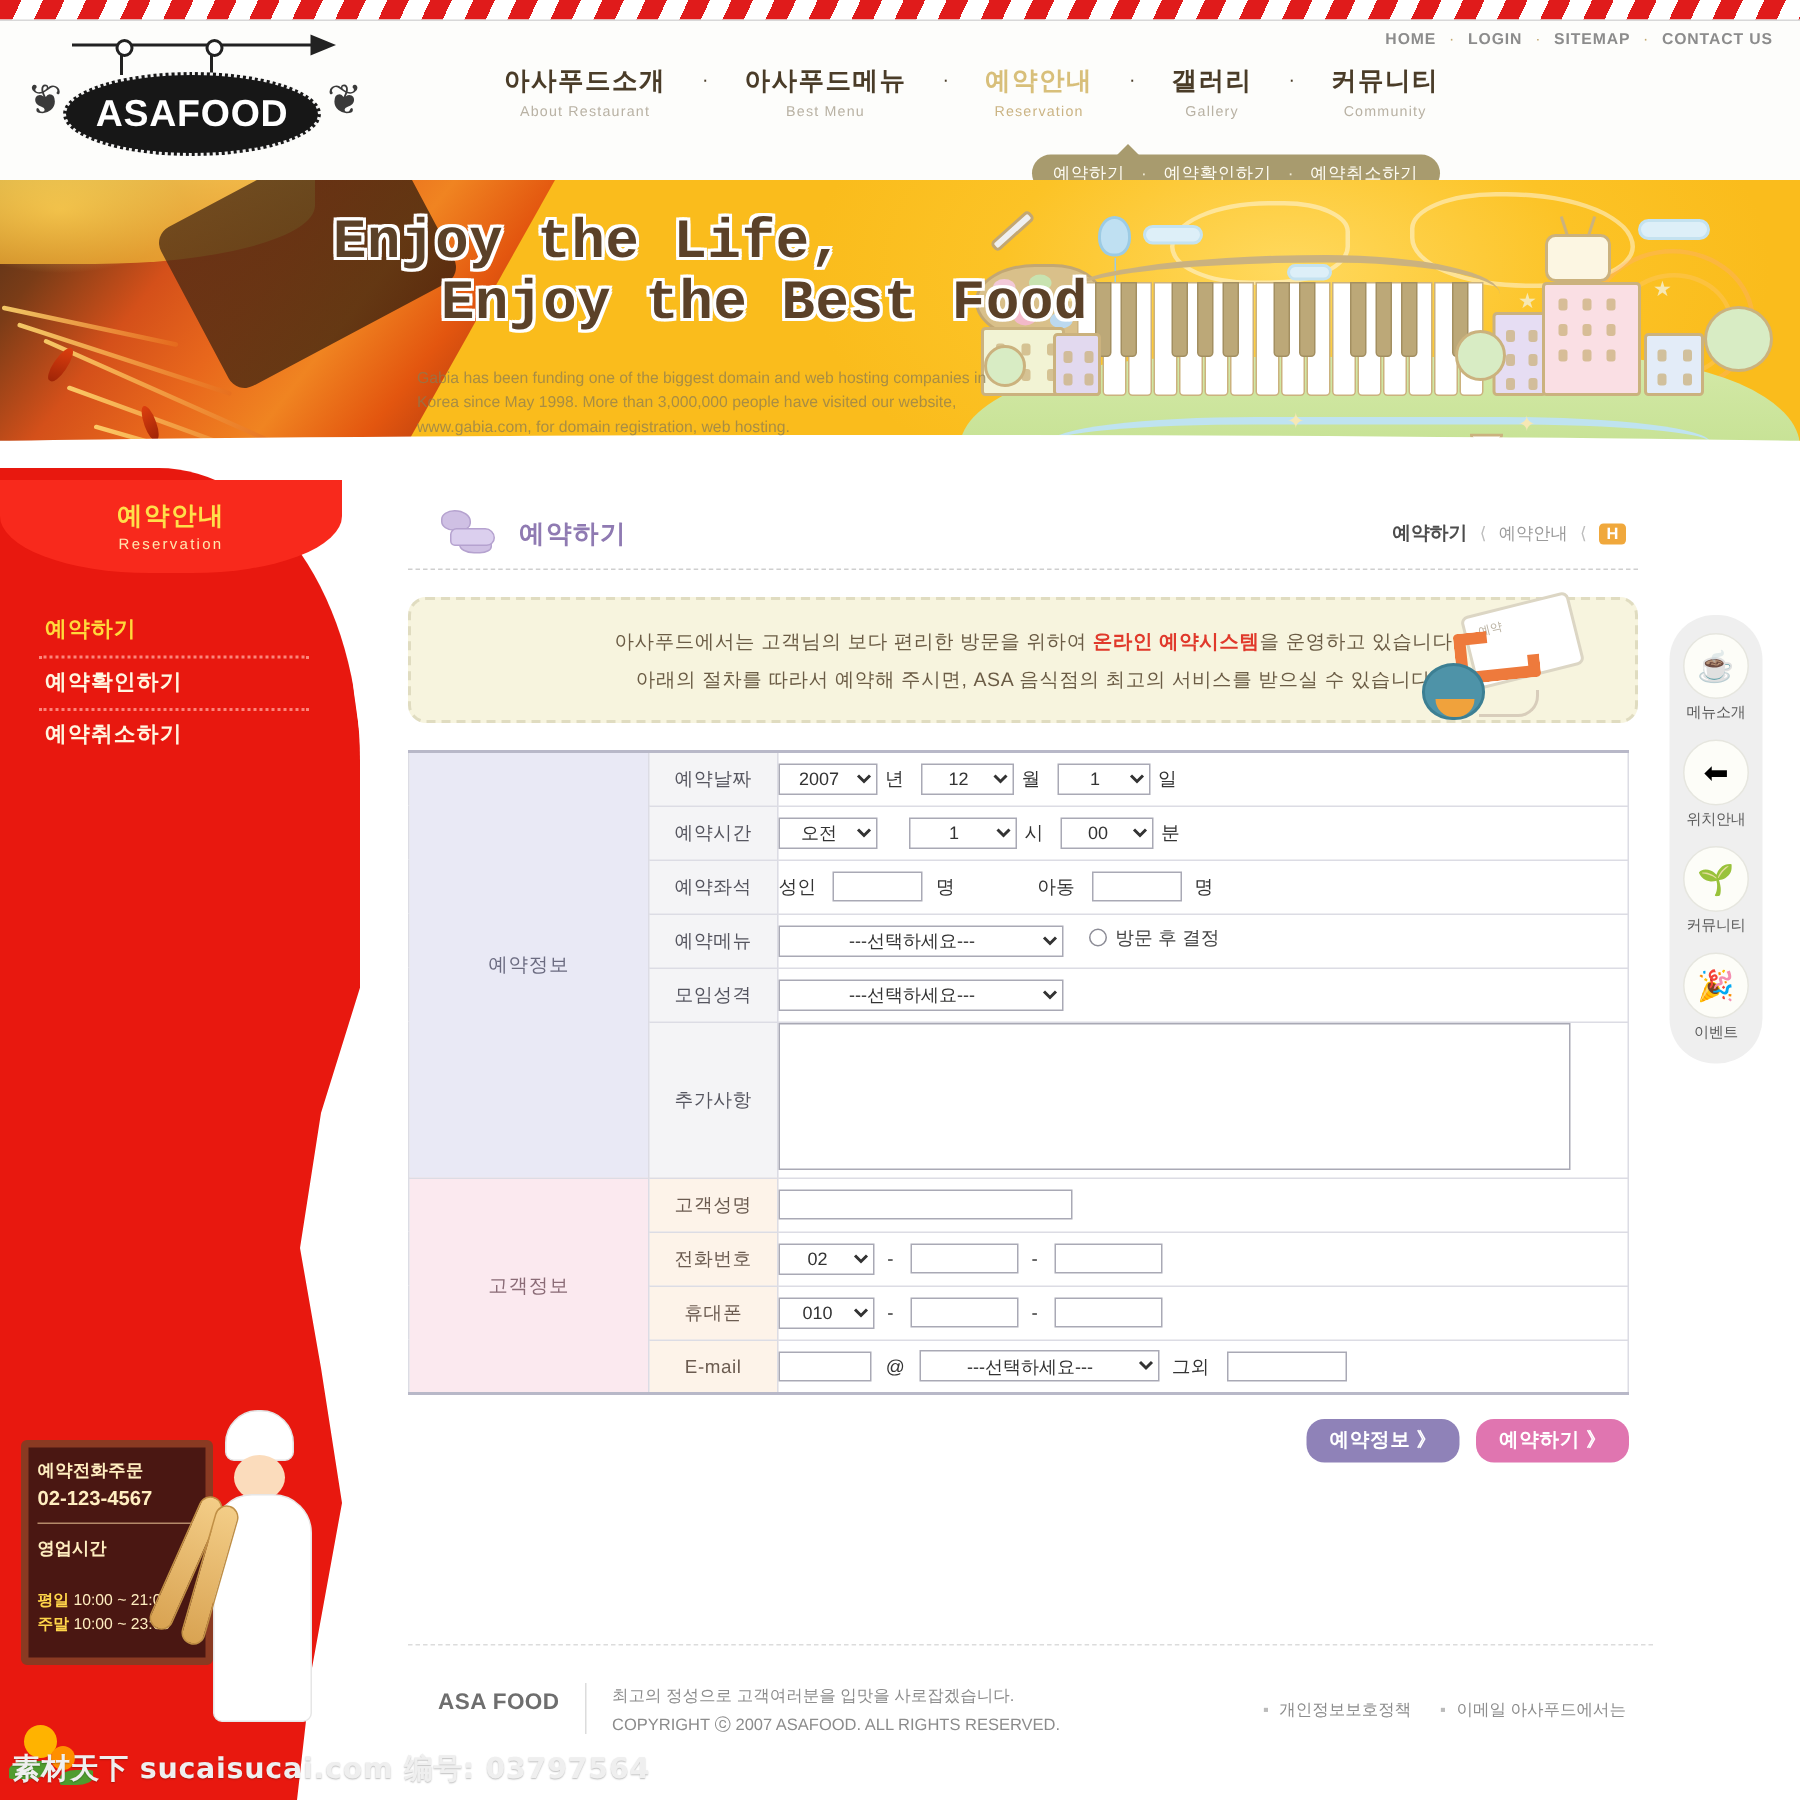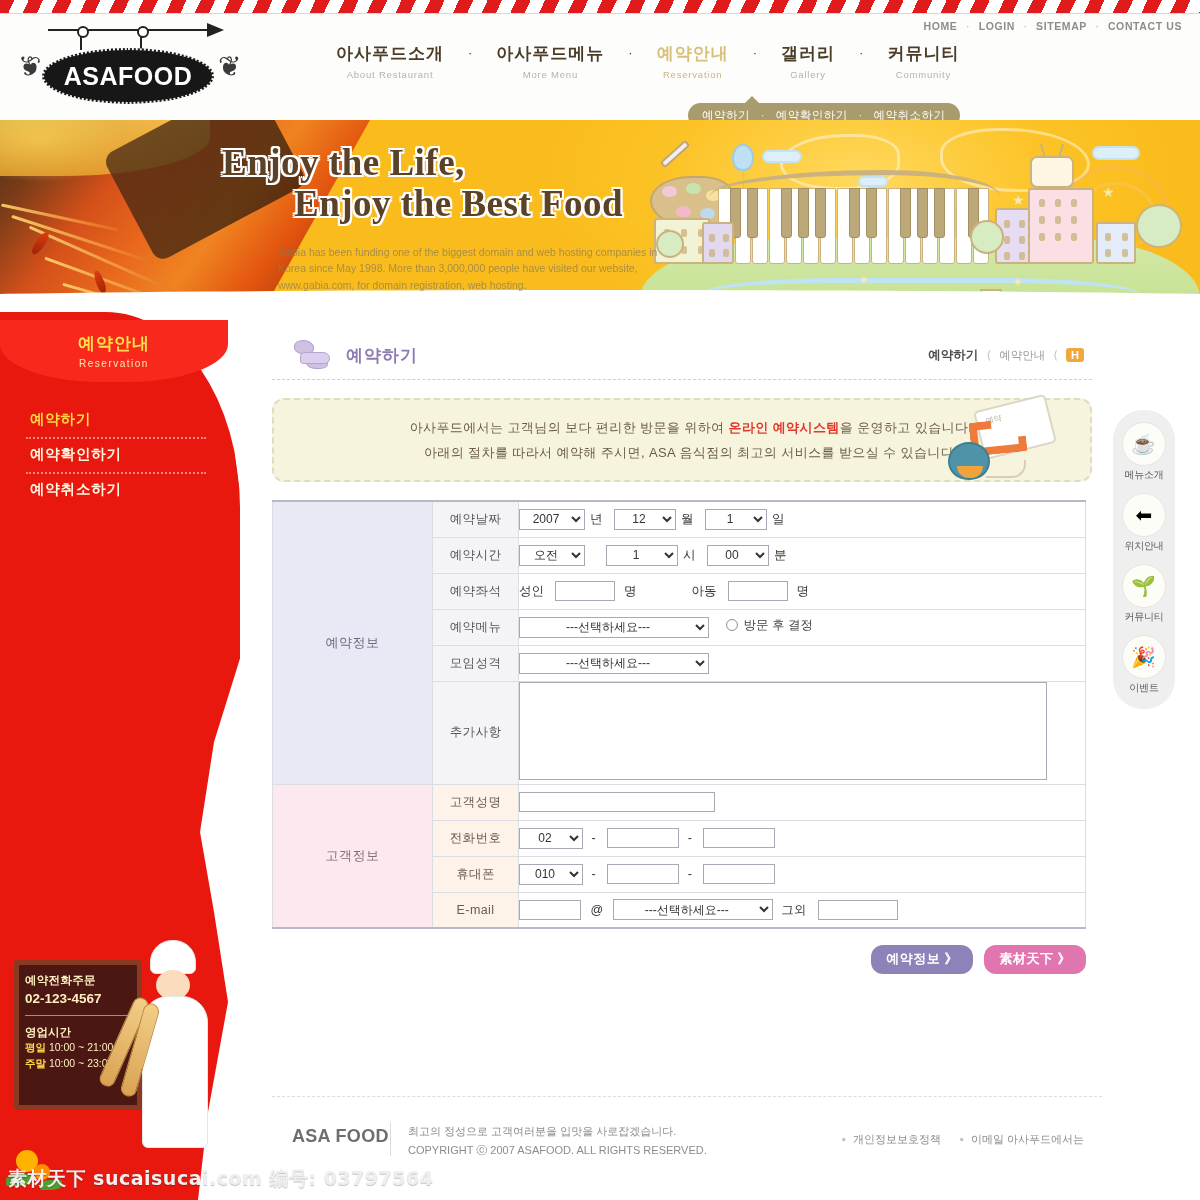--- a/index.html
+++ b/index.html
@@ -118,21 +118,21 @@
   }
   .banner-bowl {
     position: absolute; left: 120px; top: -10px; width: 170px; height: 120px;
     background: linear-gradient(140deg, #4a2a14, #2e1a0c);
     transform: rotate(-28deg); border-radius: 12px; opacity: .75;
   }
 
   
   .headline { position: absolute; left: 222px; top: 22px; z-index: 6; }
   .hl {
-    font-family: Liberation Serif, serif; font-weight: bold;
+    font-family: Liberation Mono, monospace; font-weight: bold;
     color: #5b4128; font-size: 37px; line-height: 1.12; letter-spacing: .5px;
     text-shadow: -2px -2px 0 #fff, 2px -2px 0 #fff, -2px 2px 0 #fff, 2px 2px 0 #fff,
                   0 -2px 0 #fff, 0 2px 0 #fff, -2px 0 0 #fff, 2px 0 0 #fff;
   }
   .hl2 { margin-left: 72px; }
   .banner-sub {
     position: absolute; left: 278px; top: 124px; width: 400px; z-index: 5;
     font-size: 10.5px; line-height: 1.55; color: #8a7b52; opacity: .72;
   }
 
@@ -242,21 +242,21 @@
 
   
   .board {
     position: absolute; left: 14px; top: 648px; width: 128px; height: 150px;
     background: #4a1712; border: 5px solid #8a3a22; border-radius: 4px;
     padding: 8px 6px; color: #ffeec0;
   }
   .board .bt { font-size: 11.5px; font-weight: bold; letter-spacing: .3px; }
   .board .bp { font-size: 13.5px; font-weight: bold; margin-top: 3px; }
   .board .bline { border-top: 1px solid #b58a6a; margin: 9px 2px 9px 0; }
-  .board .bh { font-size: 11.5px; font-weight: bold; margin-bottom: 0; }
+  .board .bh { font-size: 11.5px; font-weight: bold; margin-bottom: 20px; }
   .board .bhr { font-size: 10.5px; line-height: 1.5; }
   .board .bhr b { color: #ffd64a; }
   .chef {
     position: absolute; left: 128px; top: 628px; width: 108px; height: 210px;
   }
   .chef-hat {
     position: absolute; left: 22px; top: 0; width: 46px; height: 34px;
     background: #fff; border-radius: 22px 22px 6px 6px; border: 1px solid #e2e2e2;
   }
   .chef-face {
@@ -418,21 +418,21 @@
   
   .footer {
     position: absolute; left: 272px; top: 1096px; width: 830px; height: 84px;
   }
   .f-wave {
     position: absolute; left: 0; top: 0; width: 830px; height: 14px;
     border-top: 1px dashed #dcdcdc;
   }
   .f-logo {
     position: absolute; left: 20px; top: 30px;
-    font-size: 18px; font-weight: bold; color: #6e6e6e; letter-spacing: .3px;
+    font-size: 15px; font-weight: bold; color: #6e6e6e; letter-spacing: .3px;
   }
   .f-div { position: absolute; left: 118px; top: 26px; width: 1px; height: 34px; background: #dcdcdc; }
   .f-txt { position: absolute; left: 136px; top: 26px; font-size: 11px; color: #8c8c8c; line-height: 1.7; }
   .f-links { position: absolute; right: 18px; top: 36px; font-size: 11px; color: #8c8c8c; }
   .f-links span { cursor: pointer; }
   .f-links .bull { color: #bbb; margin: 0 4px 0 16px; }
 
   
   .quick {
     position: absolute; left: 1113px; top: 410px; width: 62px;
@@ -478,21 +478,21 @@
   </div>
 
   <div class="nav">
     <div class="nav-item">
       <div class="nav-ko">아사푸드소개</div>
       <div class="nav-en">About Restaurant</div>
     </div>
     <div class="nav-dot">·</div>
     <div class="nav-item">
       <div class="nav-ko">아사푸드메뉴</div>
-      <div class="nav-en">More Menu</div>
+      <div class="nav-en">Best Menu</div>
     </div>
     <div class="nav-dot">·</div>
     <div class="nav-item active">
       <div class="nav-ko">예약안내</div>
       <div class="nav-en">Reservation</div>
     </div>
     <div class="nav-dot">·</div>
     <div class="nav-item">
       <div class="nav-ko">갤러리</div>
       <div class="nav-en">Gallery</div>
@@ -839,21 +839,21 @@
         </select>
         <span class="unit">그외</span>
         <input class="txt w-etc" type="text" value="" style="">
       </td>
     </tr>
   </tbody>
     </table>
 
   <div class="btn-row">
     <button class="btn edit">예약정보 》</button>
-    <button class="btn book">素材天下 》</button>
+    <button class="btn book">예약하기 》</button>
   </div>
 </div>
 
 <div class="quick">
   <div class="q-item">
     <div class="q-circle">☕</div>
     <div class="q-label">메뉴소개</div>
   </div>
   <div class="q-item">
     <div class="q-circle">⬅</div>

